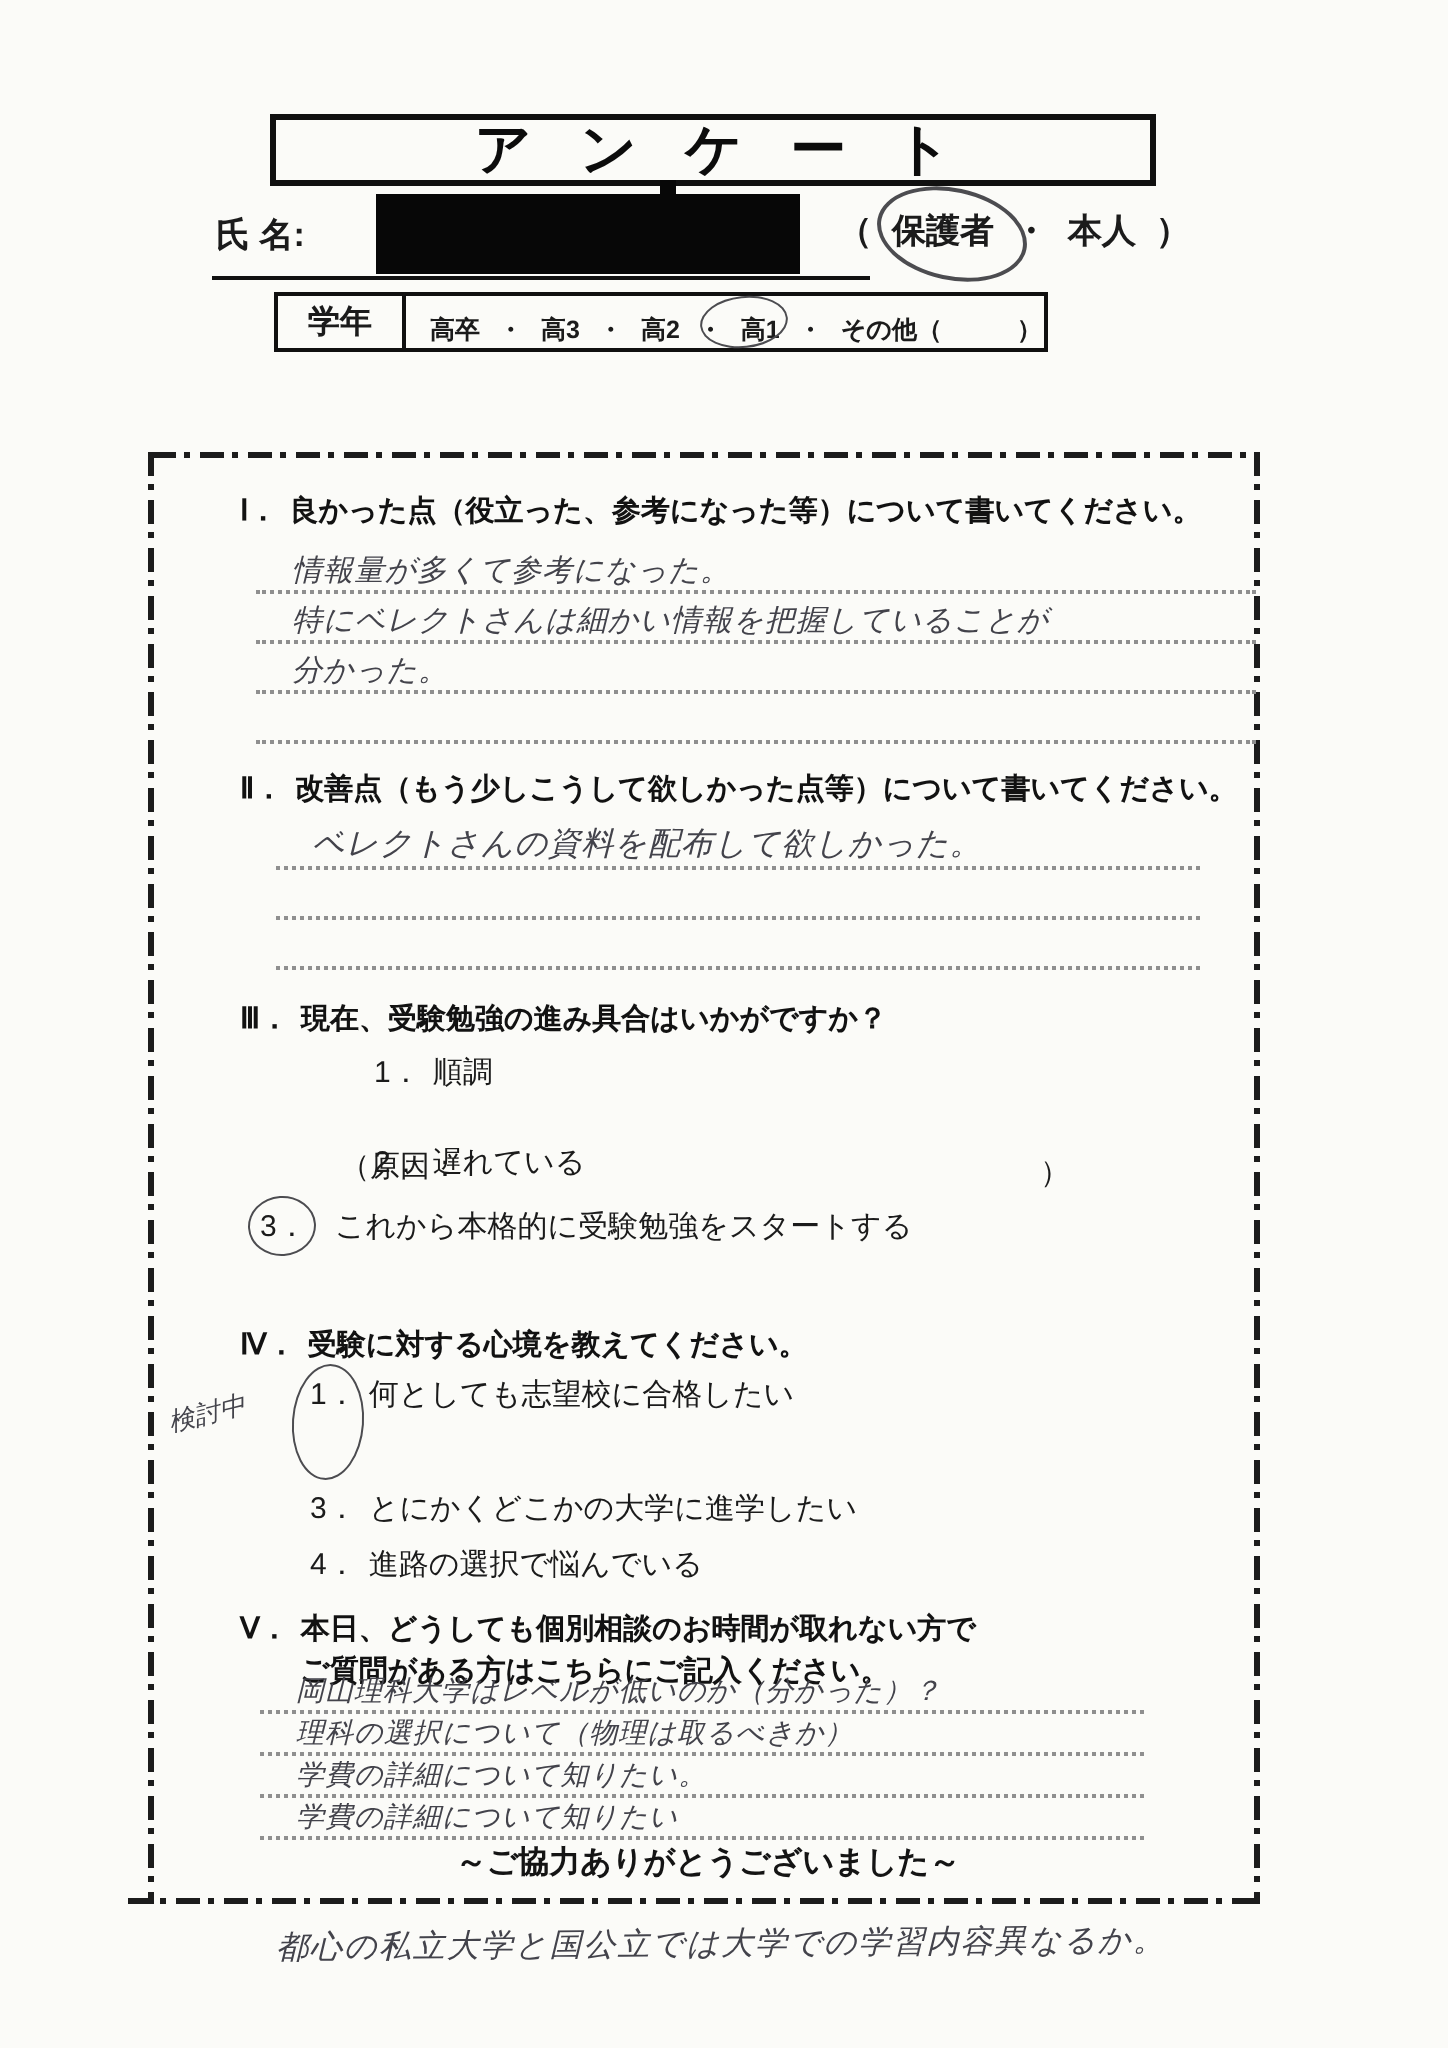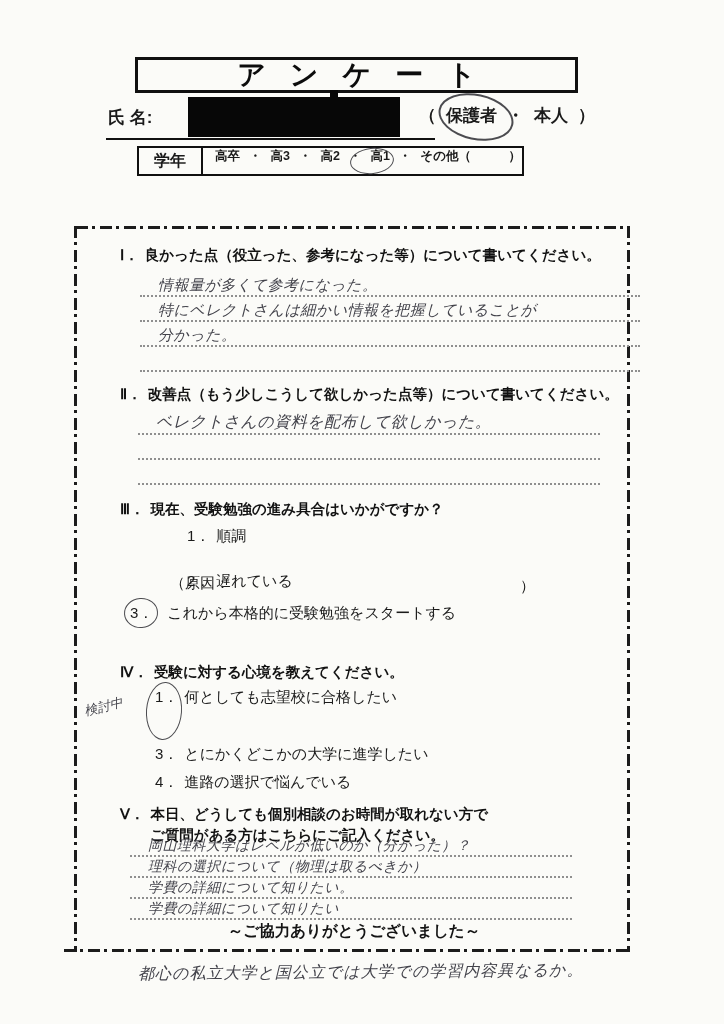--- a/index.html
+++ b/index.html
@@ -29,21 +29,21 @@
   .circ-guardian { left:438px; top:94px; width:76px; height:46px; transform:rotate(12deg); border-width:2px; }
   .grade-box {
     position:absolute; left:137px; top:146px; width:387px; height:30px;
     border:2px solid #101010; display:flex; align-items:stretch;
   }
   .grade-cell-label {
     width:64px; border-right:2px solid #101010; display:flex; align-items:center;
     justify-content:center; font-size:16px; font-weight:bold;
   }
   .grade-cell-options {
-    flex:1; display:flex; align-items:flex-start; font-size:12.5px; font-weight:bold;
+    flex:1; display:flex; align-items:flex-end; font-size:12.5px; font-weight:bold;
     padding-left:12px; gap:9px; white-space:nowrap;
   }
   .circ-grade { left:350px; top:148px; width:44px; height:26px; transform:rotate(-6deg); border-width:1.5px; }
   .prompt { position:absolute; left:88px; top:189px; font-size:15px; font-weight:bold; white-space:nowrap; }
   .hw { font-family:"DejaVu Sans", sans-serif; font-style:italic; color:#43434b; }
   .prompt .hw-year { font-size:17px; font-weight:normal; }
   
   .bx-h { position:absolute; height:3px;
     background:repeating-linear-gradient(90deg,#1c1c1c 0 12px,transparent 12px 16px,#1c1c1c 16px 19px,transparent 19px 24px); }
   .bx-v { position:absolute; width:3px;
@@ -95,21 +95,21 @@
   </div>
   <div class="circle circ-grade"></div>
 
 
   <div class="bx-h" style="left:76px; top:226px; width:554px;"></div>
   <div class="bx-h" style="left:64px; top:949px; width:566px;"></div>
   <div class="bx-v" style="left:74px; top:226px; height:726px;"></div>
   <div class="bx-v" style="left:627px; top:226px; height:726px;"></div>
 
   <div class="sec-heading" style="left:120px; top:246px;"><span class="numeral">Ⅰ．</span><span>良かった点（役立った、参考になった等）について書いてください。</span></div>
-  <div class="writeblock" style="left:140px; top:272px; width:500px;">
+  <div class="writeblock" style="left:128px; top:272px; width:500px;">
     <div class="writeline" style="height:25px;">
       <span class="hw hw-text">情報量が多くて参考になった。</span>
     </div>
     <div class="writeline" style="height:25px;">
       <span class="hw hw-text">特にベレクトさんは細かい情報を把握していることが</span>
     </div>
     <div class="writeline" style="height:25px;">
       <span class="hw hw-text">分かった。</span>
     </div>
     <div class="writeline" style="height:25px;"></div>

